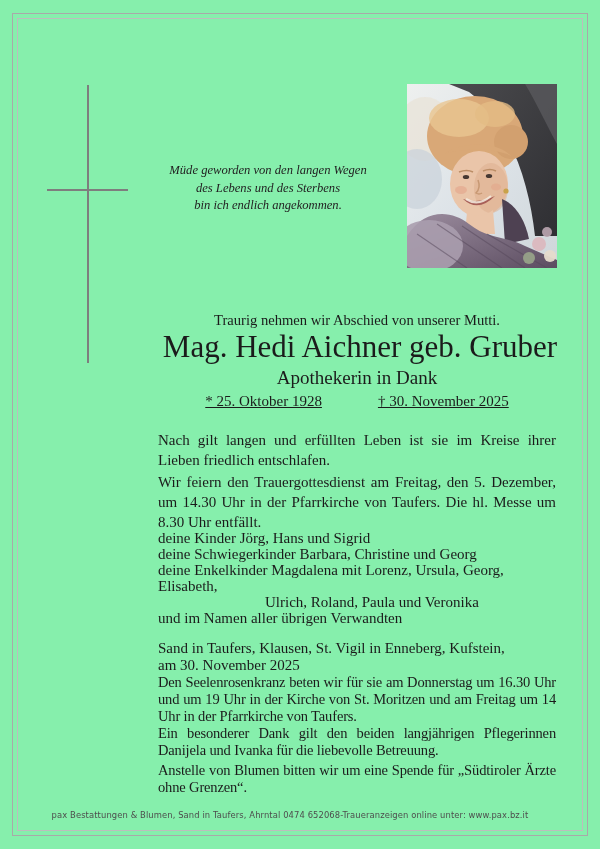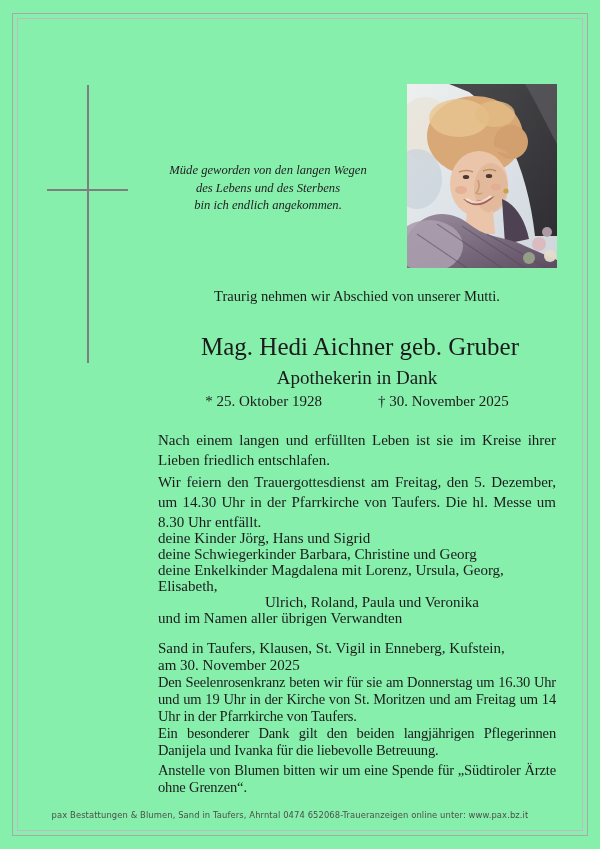--- a/index.html
+++ b/index.html
@@ -19,25 +19,25 @@
   .cross-v{position:absolute;left:87px;top:85px;width:2px;height:278px;background:#7e7e7e;}
   .cross-h{position:absolute;left:47px;top:189px;width:81px;height:2px;background:#7e7e7e;}
   
   .verse{position:absolute;left:143px;top:162px;width:250px;text-align:center;
          font-style:italic;font-size:12.6px;line-height:17.5px;color:#222;}
   
   .photo{position:absolute;left:407px;top:84px;width:150px;height:184px;overflow:hidden;}
   .photo svg{display:block;}
   
   .col{position:absolute;left:158px;width:398px;}
-  .intro{top:288px;text-align:center;font-size:14.6px;}
+  .intro{top:312px;text-align:center;font-size:14.6px;}
   .name{position:absolute;left:150px;top:329px;width:420px;text-align:center;
-        font-size:25px;line-height:36px;white-space:nowrap;}
+        font-size:31px;line-height:36px;white-space:nowrap;}
   .role{top:367px;text-align:center;font-size:19px;}
-  .dates{top:393px;display:flex;justify-content:center;gap:56px;font-size:15px;}
+  .dates{top:393px;display:flex;justify-content:center;gap:56px;font-size:15px;text-decoration:underline;}
   .para{font-size:15px;line-height:20px;text-align:justify;}
   .p1{top:430px;}
   .p2{top:472px;}
   .farewell{top:531px;font-size:15px;line-height:15.9px;}
   .farewell .indent{padding-left:107px;}
   .places{top:640px;font-size:15px;line-height:16.5px;}
   .tight{font-size:14.5px;line-height:17px;text-align:justify;letter-spacing:-0.15px;}
   .rosary{top:674px;}
   .thanks{top:725px;}
   .donation{top:762px;}
@@ -120,21 +120,21 @@
 
   <div class="name">Mag. Hedi Aichner geb. Gruber</div>
 
   <div class="col role">Apothekerin in Dank</div>
 
   <div class="col dates">
     <span>* 25. Oktober 1928</span>
     <span>† 30. November 2025</span>
   </div>
 
-  <div class="col para p1">Nach einem langen und erfüllten Leben ist sie im Kreise ihrer Lieben friedlich entschlafen.</div>
+  <div class="col para p1">Nach gilt langen und erfüllten Leben ist sie im Kreise ihrer Lieben friedlich entschlafen.</div>
 
   <div class="col para p2">Wir feiern den Trauergottesdienst am Freitag, den 5. Dezember, um 14.30 Uhr in der Pfarrkirche von Taufers. Die hl. Messe um 8.30 Uhr entfällt.</div>
 
   <div class="col farewell">
     <div>deine Kinder Jörg, Hans und Sigrid</div>
     <div>deine Schwiegerkinder Barbara, Christine und Georg</div>
     <div>deine Enkelkinder Magdalena mit Lorenz, Ursula, Georg, Elisabeth,</div>
     <div class="indent">Ulrich, Roland, Paula und Veronika</div>
     <div>und im Namen aller übrigen Verwandten</div>
   </div>

